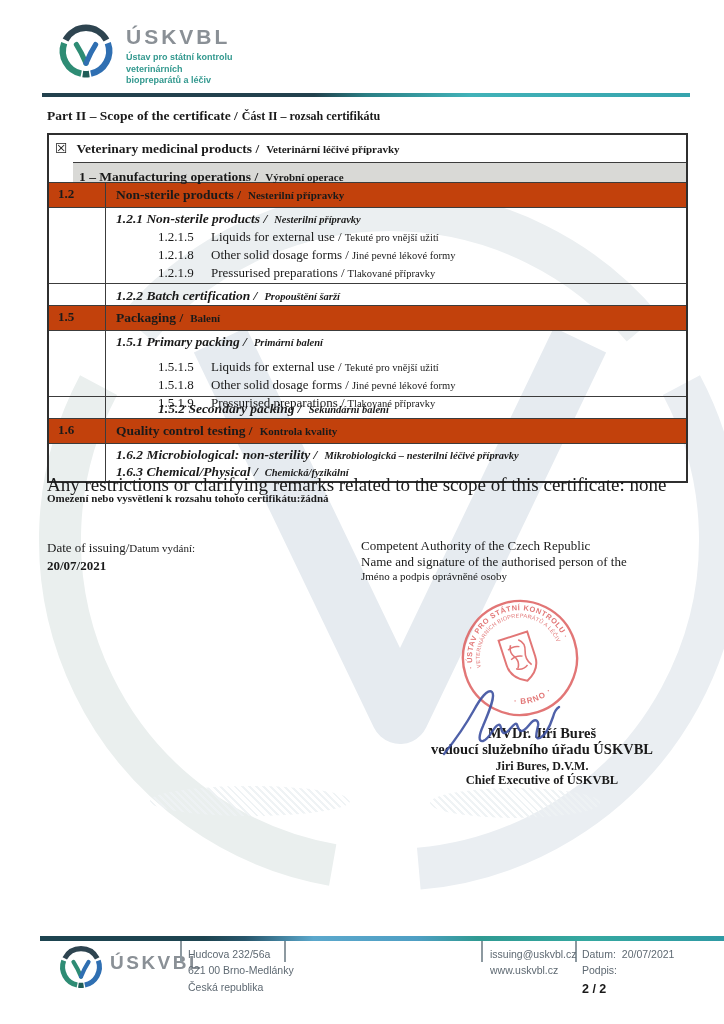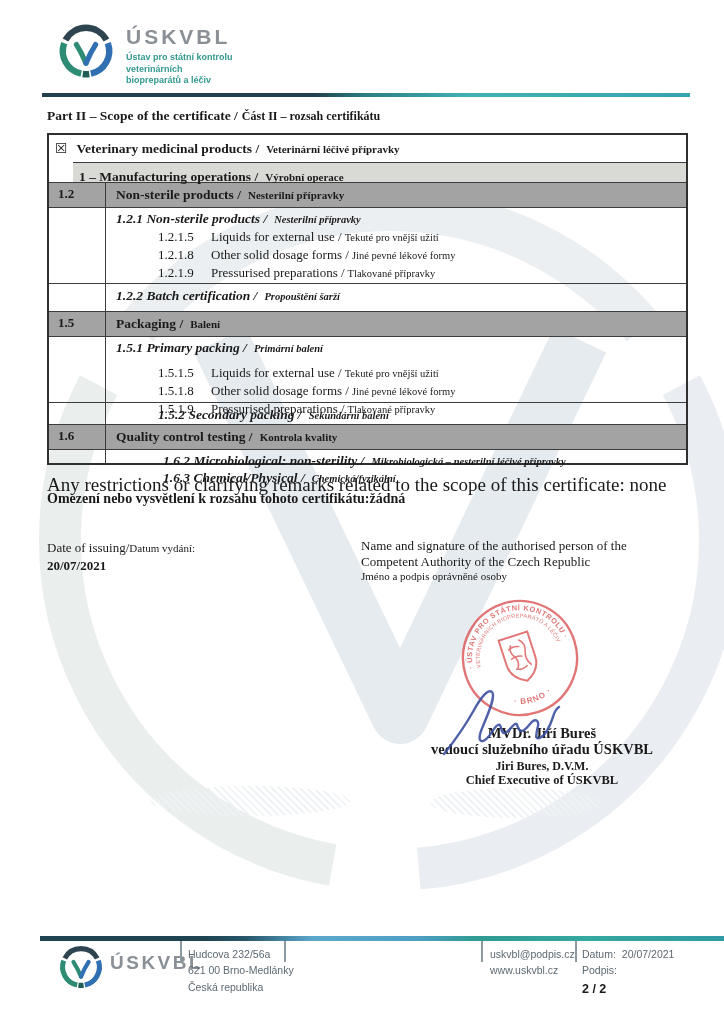--- a/index.html
+++ b/index.html
@@ -31,45 +31,45 @@
   
   .cert-table{position:absolute;left:47px;top:133px;width:641px;z-index:1;
               border:2px solid #2f2f2f;}
   .trow{display:flex;border-top:1px solid #3c3c3c;}
   .trow:first-child{border-top:none;}
   .cell-full{flex:1;padding:4px 6px 0 6px;}
   .numcol{width:57px;flex:0 0 57px;border-right:1px solid #3c3c3c;
           padding:3px 0 0 9px;font-weight:bold;font-size:13px;}
   .bodycol{flex:1;padding:2px 6px 0 10px;}
   .shaded{background:#d9d9d6;}
-  .hdr-bg{background:#a3a3a3;}
+  .hdr-bg{background:#c2410c;}
   .r-vmp{height:27px;}
   .r-ops{height:20px;margin-left:24px;}
   .r-hdr{height:25px;}
   .r-g121{height:76px;}
-  .r-g122{height:28px;}
+  .r-g122{height:22px;}
   .r-g151{height:66px;}
   .r-g152{height:22px;gap:42px;}
-  .r-g16{height:14px;gap:47px;}
+  .r-g16{height:38px;}
   .cbx{font-family:"DejaVu Sans",sans-serif;font-size:14px;font-weight:bold;margin-right:5px;}
   .en-b{font-size:13.5px;font-weight:bold;}
   .cz-b{font-size:11px;font-weight:bold;margin-left:3px;}
   .en-i{font-size:13.5px;font-weight:bold;font-style:italic;}
   .cz-i{font-size:10.5px;font-weight:bold;font-style:italic;margin-left:3px;}
   .gh{line-height:16px;}
   .item{line-height:17px;padding-left:42px;font-size:13px;}
   .inum{display:inline-block;min-width:53px;}
   .icz{font-size:10.5px;margin-left:3px;}
   .mb6{margin-bottom:7px;}
   .g16line{line-height:14px;padding-top:1px;}
 
   
   .remarks{position:absolute;left:47px;top:477px;z-index:1;}
   .rem-en{font-size:19px;line-height:15px;}
-  .rem-cz{font-size:14px;font-weight:bold;line-height:13px;}
+  .rem-cz{font-size:11px;font-weight:bold;line-height:13px;}
 
   
   .issuing{position:absolute;left:47px;top:540px;z-index:1;}
   .iss-l1{font-size:13px;}
   .iss-cz{font-size:11px;}
   .iss-date{font-size:13px;font-weight:bold;margin-top:2px;}
   .authorised{position:absolute;left:361px;top:538px;width:332px;z-index:1;}
   .auth-l{font-size:13px;line-height:15.5px;}
   .auth-cz{font-size:11px;line-height:14px;}
 
@@ -256,22 +256,22 @@
   </div>
 
   <div class="issuing">
     <div class="iss-l1">
       <span>Date of issuing/</span><span class="iss-cz">Datum vydání:</span>
     </div>
     <div class="iss-date">20/07/2021</div>
   </div>
 
   <div class="authorised">
+    <div class="auth-l">Competent Authority of the Czech Republic</div>
     <div class="auth-l">Name and signature of the authorised person of the</div>
-    <div class="auth-l">Competent Authority of the Czech Republic</div>
     <div class="auth-cz">Jméno a podpis oprávněné osoby</div>
   </div>
 
   <svg class="stamp" viewBox="0 0 150 150">
     <g transform="rotate(-18 75 75)" fill="none" stroke="#dd5f5f">
       <circle cx="75" cy="75" r="57" stroke-width="2.4"></circle>
       <path id="stp-outer" d="M27.2 70.8 A48 48 0 0 1 122.8 70.8" stroke="none"></path>
       <path id="stp-inner" d="M35.2 78.5 A40 40 0 1 1 114.8 78.5" stroke="none"></path>
       <path id="stp-bottom" d="M36 99.4 A46 46 0 0 0 114 99.4" stroke="none"></path>
       <text fill="#dd5f5f" stroke="none" font-family="Liberation Sans, sans-serif" font-size="7.4" font-weight="bold" letter-spacing="0.6">
@@ -310,21 +310,21 @@
     <div class="tick tk1"></div>
     <div class="tick tk2"></div>
     <div class="tick tk3"></div>
     <div class="tick tk4"></div>
     <div class="fcol c-address">
       <div>Hudcova 232/56a</div>
       <div>621 00 Brno-Medlánky</div>
       <div>Česká republika</div>
     </div>
     <div class="fcol c-web">
-      <div>uskvbl@podpis.cz</div>
+      <div>issuing@uskvbl.cz</div>
       <div>www.uskvbl.cz</div>
     </div>
     <div class="fcol c-date">
       <div>
         <span>Datum:</span><span class="dval">20/07/2021</span>
       </div>
       <div>Podpis:</div>
     </div>
     <div class="f-page">2 / 2</div>
   </div>

